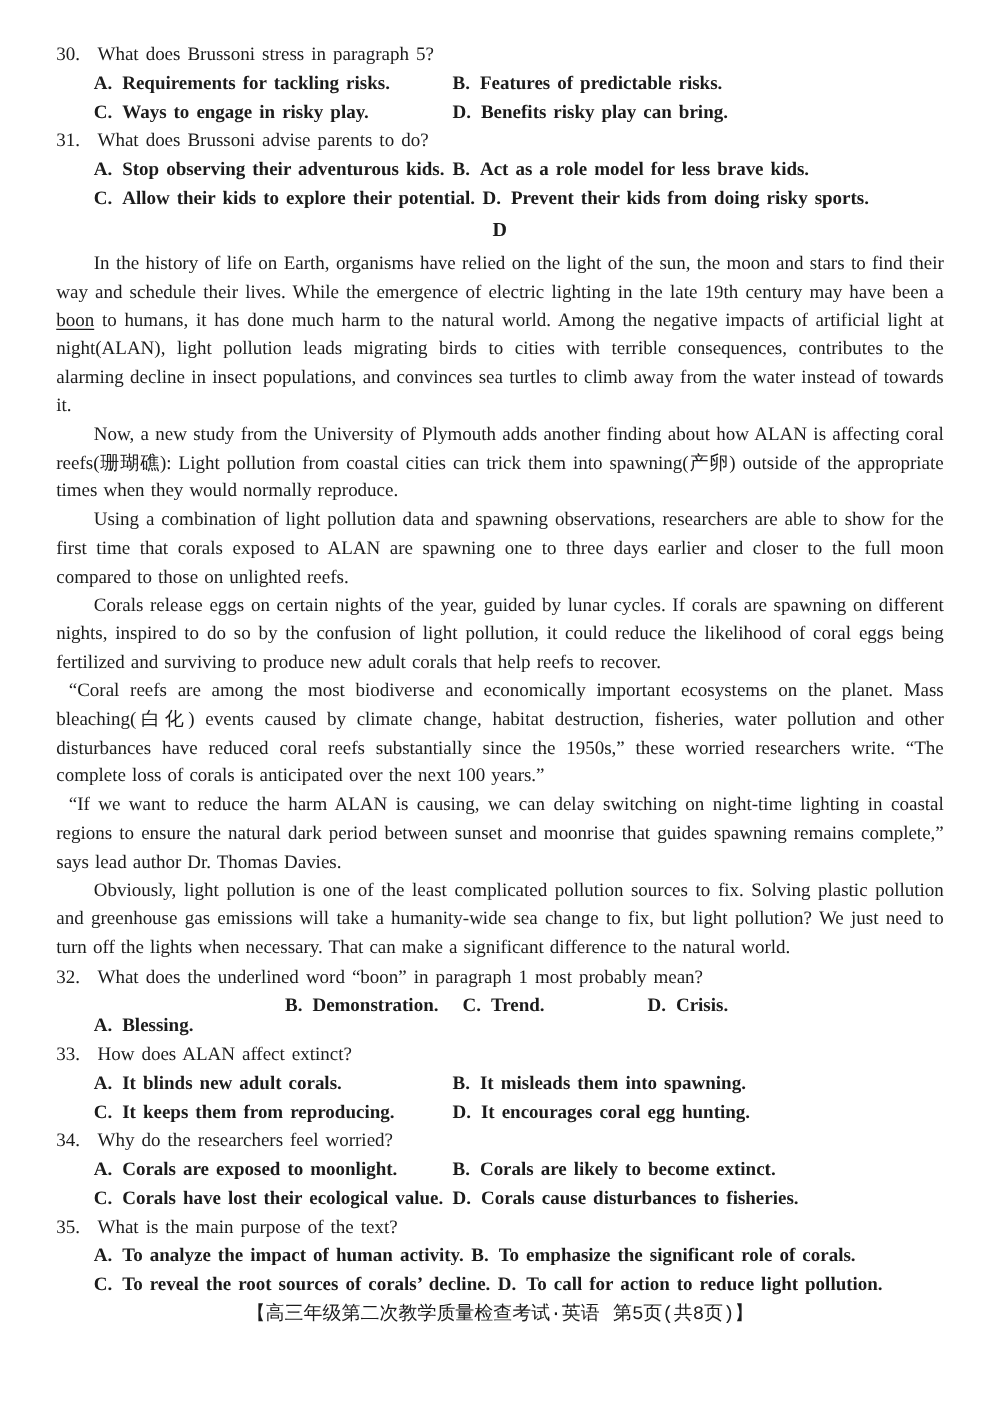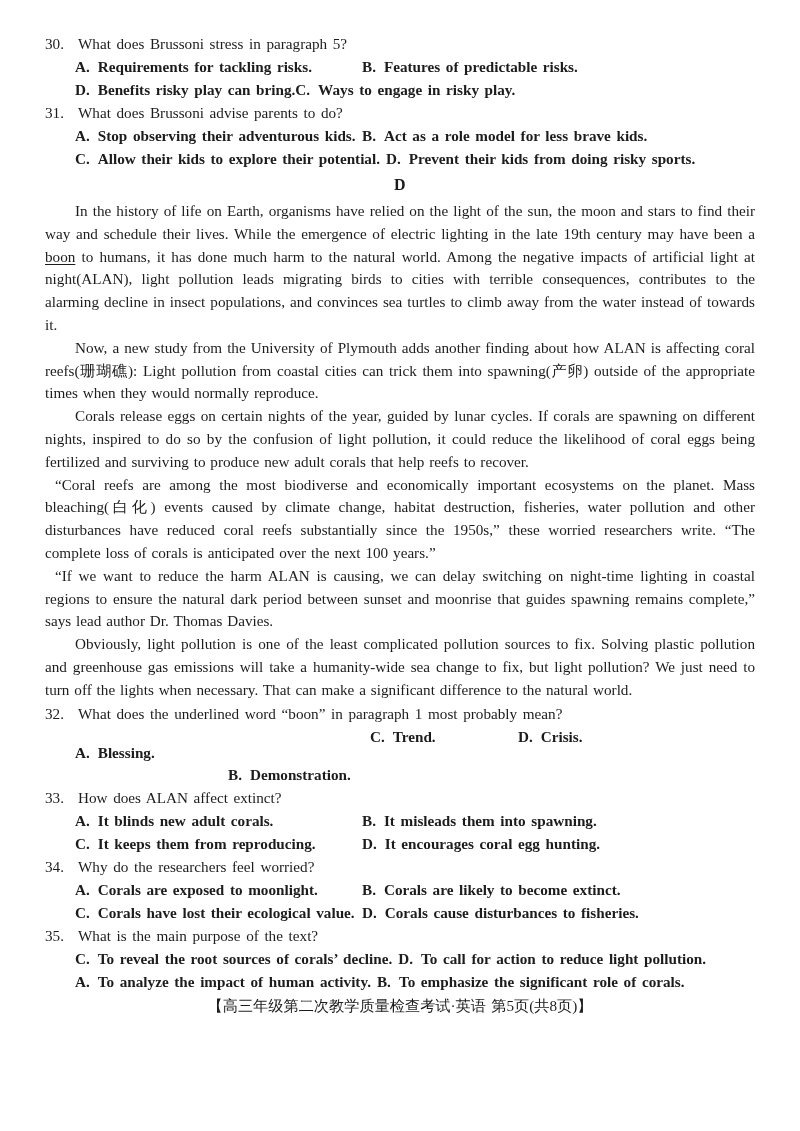--- a/index.html
+++ b/index.html
@@ -15,53 +15,53 @@
   }
   .stem-line { display: flex; line-height: 23px; word-spacing: 0.12em; }
   .q-num { flex: 0 0 33px; }
   .q-stem { flex: 1; }
   .opts { padding-left: 30px; }
   .opt-row { display: flex; line-height: 23px; word-spacing: 0.12em; font-weight: bold; }
   .opt { white-space: nowrap; }
   .opt .opt-label { display: inline-block; margin-right: 8px; }
   .col1-2 { min-width: 287px; padding-right: 6px; }
   .col4-1 { min-width: 153px; margin-top: 16px; }
-  .col4-2 { min-width: 142px; margin-top: 38px; }
+  .col4-2 { min-width: 142px; }
   .col4-3 { min-width: 148px; }
   .section-heading { text-align: center; line-height: 30px; font-size: 16px; letter-spacing: 0.02em; }
   .passage p {
     text-align: justify;
     line-height: 22.8px;
     text-indent: 30px;
     word-spacing: 0.07em;
   }
   .passage p.quoted { text-indent: 10px; font-family: Liberation Serif, serif; }
   .underlined { text-decoration: underline; text-underline-offset: 2px; }
-  .footer { text-align: center; line-height: 23px; margin-top: 1px; word-spacing: 0.1em; }
+  .footer { text-align: center; line-height: 23px; margin-top: 1px; word-spacing: 0.1em; font-family: Liberation Mono, monospace; }
 </style>
 </head>
 <body>
 
 <main class="page">
 
   <section>
 
     <div class="question">
       <div class="stem-line">
         <span class="q-num">30.</span>
         <span class="q-stem">What does Brussoni stress in paragraph 5?</span>
       </div>
       <div class="opts">
         <div class="opt-row">
           <span class="opt col1-2"><span class="opt-label">A.</span><span>Requirements for tackling risks.</span></span>
           <span class="opt"><span class="opt-label">B.</span><span>Features of predictable risks.</span></span>
         </div>
         <div class="opt-row">
+          <span class="opt col1-2"><span class="opt-label">C.</span><span>Ways to engage in risky play.</span></span>
           <span class="opt"><span class="opt-label">D.</span><span>Benefits risky play can bring.</span></span>
-          <span class="opt col1-2"><span class="opt-label">C.</span><span>Ways to engage in risky play.</span></span>
         </div>
       </div>
     </div>
 
     <div class="question">
       <div class="stem-line">
         <span class="q-num">31.</span>
         <span class="q-stem">What does Brussoni advise parents to do?</span>
       </div>
       <div class="opts">
@@ -76,20 +76,21 @@
       </div>
     </div>
 
   </section>
 
   <h2 class="section-heading">D</h2>
 
   <section class="passage">
     <p><span>In the history of life on Earth, organisms have relied on the light of the sun, the moon and stars to find their way and schedule their lives. While the emergence of electric lighting in the late 19th century may have been a </span><span class="underlined">boon</span><span> to humans, it has done much harm to the natural world. Among the negative impacts of artificial light at night(ALAN), light pollution leads migrating birds to cities with terrible consequences, contributes to the alarming decline in insect populations, and convinces sea turtles to climb away from the water instead of towards it.</span></p>
     <p>Now, a new study from the University of Plymouth adds another finding about how ALAN is affecting coral reefs(珊瑚礁): Light pollution from coastal cities can trick them into spawning(产卵) outside of the appropriate times when they would normally reproduce.</p>
+    <p>Using a combination of light pollution data and spawning observations, researchers are able to show for the first time that corals exposed to ALAN are spawning one to three days earlier and closer to the full moon compared to those on unlighted reefs.</p>
     <p>Corals release eggs on certain nights of the year, guided by lunar cycles. If corals are spawning on different nights, inspired to do so by the confusion of light pollution, it could reduce the likelihood of coral eggs being fertilized and surviving to produce new adult corals that help reefs to recover.</p>
     <p class="quoted">“Coral reefs are among the most biodiverse and economically important ecosystems on the planet. Mass bleaching(白化) events caused by climate change, habitat destruction, fisheries, water pollution and other disturbances have reduced coral reefs substantially since the 1950s,” these worried researchers write. “The complete loss of corals is anticipated over the next 100 years.”</p>
     <p class="quoted">“If we want to reduce the harm ALAN is causing, we can delay switching on night-time lighting in coastal regions to ensure the natural dark period between sunset and moonrise that guides spawning remains complete,” says lead author Dr. Thomas Davies.</p>
     <p>Obviously, light pollution is one of the least complicated pollution sources to fix. Solving plastic pollution and greenhouse gas emissions will take a humanity-wide sea change to fix, but light pollution? We just need to turn off the lights when necessary. That can make a significant difference to the natural world.</p>
   </section>
 
   <section>
 
     <div class="question">
       <div class="stem-line">
@@ -140,26 +141,26 @@
       </div>
     </div>
 
     <div class="question">
       <div class="stem-line">
         <span class="q-num">35.</span>
         <span class="q-stem">What is the main purpose of the text?</span>
       </div>
       <div class="opts">
         <div class="opt-row">
+          <span class="opt col1-2"><span class="opt-label">A.</span><span>To analyze the impact of human activity.</span></span>
+          <span class="opt"><span class="opt-label">B.</span><span>To emphasize the significant role of corals.</span></span>
+        </div>
+        <div class="opt-row">
           <span class="opt col1-2"><span class="opt-label">C.</span><span>To reveal the root sources of corals’ decline.</span></span>
           <span class="opt"><span class="opt-label">D.</span><span>To call for action to reduce light pollution.</span></span>
-        </div>
-        <div class="opt-row">
-          <span class="opt col1-2"><span class="opt-label">A.</span><span>To analyze the impact of human activity.</span></span>
-          <span class="opt"><span class="opt-label">B.</span><span>To emphasize the significant role of corals.</span></span>
         </div>
       </div>
     </div>
 
   </section>
 
   <div class="footer">【高三年级第二次教学质量检查考试·英语 第5页(共8页)】</div>
 
 </main>
 

